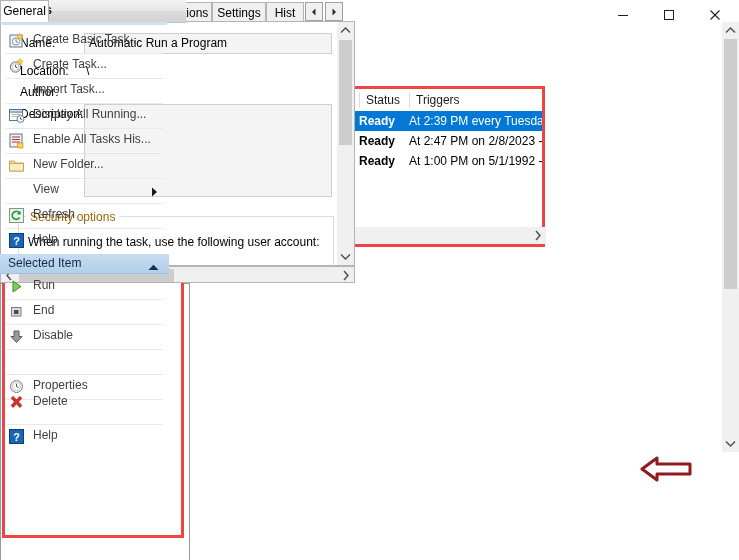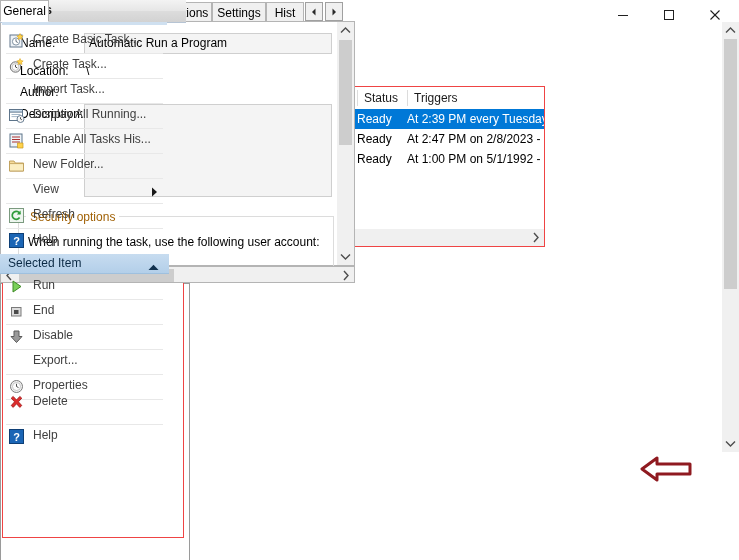--- a/index.html
+++ b/index.html
@@ -25,40 +25,40 @@
   .menubar{position:absolute;left:0;top:31px;width:739px;height:21px;background:#fff;}
   .menu-item{position:absolute;top:2px;height:17px;line-height:17px;padding:0 6px;font-size:12px;color:#000;white-space:nowrap;}
 
   
   .toolbar{position:absolute;left:0;top:52px;width:739px;height:25px;background:#fff;}
   .tb-btn{position:absolute;top:2px;width:23px;height:21px;}
   .tb-sep{position:absolute;top:4px;width:1px;height:17px;background:#c8c8c8;}
   .tb-hl{background:#e8f2fb;border:1px solid #bcd9f0;box-sizing:border-box;border-radius:1px;}
 
   
-  .pane{position:absolute;box-sizing:border-box;background:#fff;border:1px solid #ef4444;}
+  .pane{position:absolute;box-sizing:border-box;background:#fff;border:3px solid #ef4444;}
 
   
   #tree-pane{left:2px;top:79px;width:182px;height:459px;}
   .tree-row{position:absolute;left:0;height:19px;line-height:19px;white-space:nowrap;font-size:12px;}
   .tree-row .tlabel{position:absolute;top:0;white-space:nowrap;}
   .tree-ico{position:absolute;top:1px;width:17px;height:17px;}
   .expander{position:absolute;top:4px;width:11px;height:11px;}
 
   
   #list-pane{left:190px;top:86px;width:355px;height:161px;}
   .lv-head{position:absolute;left:0;top:0;right:0;height:22px;background:#fff;border-bottom:1px solid #e2e2e2;}
   .lv-col{position:absolute;top:0;height:22px;line-height:22px;font-size:12px;color:#1a1a1a;box-sizing:border-box;padding-left:6px;white-space:nowrap;}
   .lv-coldiv{position:absolute;top:3px;width:1px;height:16px;background:#dcdcdc;}
   .lv-rows{position:absolute;left:0;top:22px;right:0;height:116px;overflow:hidden;}
   .lv-row{position:absolute;left:0;width:353px;height:20px;line-height:20px;font-size:12px;white-space:nowrap;}
   .lv-row.sel{background:#0078d7;color:#fff;}
   .lv-ico{position:absolute;left:4px;top:2px;width:15px;height:15px;}
   .lv-name{position:absolute;left:22px;top:0;width:130px;overflow:hidden;text-overflow:ellipsis;white-space:nowrap;}
-  .lv-status{position:absolute;left:166px;top:0;width:44px;overflow:hidden;white-space:nowrap;}
+  .lv-status{position:absolute;left:166px;top:0;width:44px;overflow:hidden;white-space:nowrap;font-weight:bold;}
   .lv-trig{position:absolute;left:216px;top:0;width:140px;overflow:hidden;white-space:nowrap;}
 
   
   .hsb{position:absolute;height:17px;background:#f0f0f0;box-sizing:border-box;}
   .hsb .arr{position:absolute;top:0;width:17px;height:17px;}
   .hsb .thumb{position:absolute;top:2px;height:13px;background:#cdcdcd;}
   .vsb{position:absolute;width:17px;background:#f0f0f0;box-sizing:border-box;}
   .vsb .arr{position:absolute;left:0;width:17px;height:17px;}
   .vsb .thumb{position:absolute;left:2px;width:13px;background:#cdcdcd;}
 
@@ -500,23 +500,20 @@
       <div class="ai" style="top:302px">
         <span class="ico">
           <svg width="17" height="17" viewBox="0 0 17 17">
             <path d="M6 3 L11 3 L11 8.5 L14 8.5 L8.5 14.5 L3 8.5 L6 8.5 Z" fill="#9a9a9a" stroke="#5a5a5a" stroke-width="1" stroke-linejoin="round"></path>
           </svg>
         </span>
         <span class="lbl">Disable</span>
       </div>
       <div class="ai-div" style="top:327px"></div>
 
-      <div class="ai" style="top:327px">
-        <span class="lbl">Export...</span>
-      </div>
       <div class="ai-div" style="top:352px"></div>
 
       <div class="ai" style="top:352px">
         <span class="ico">
           <svg width="17" height="17" viewBox="0 0 17 17">
             <circle cx="8.5" cy="8.5" r="6" fill="#f0f0f0" stroke="#7d7d7d" stroke-width="1"></circle>
             <circle cx="8.5" cy="8.5" r="4" fill="#fdfdfd" stroke="#aaa" stroke-width=".6"></circle>
             <line x1="8.5" y1="8.5" x2="8.5" y2="5.8" stroke="#3a3a3a" stroke-width=".9"></line>
             <line x1="8.5" y1="8.5" x2="10.5" y2="9.6" stroke="#3a3a3a" stroke-width=".9"></line>
           </svg>

